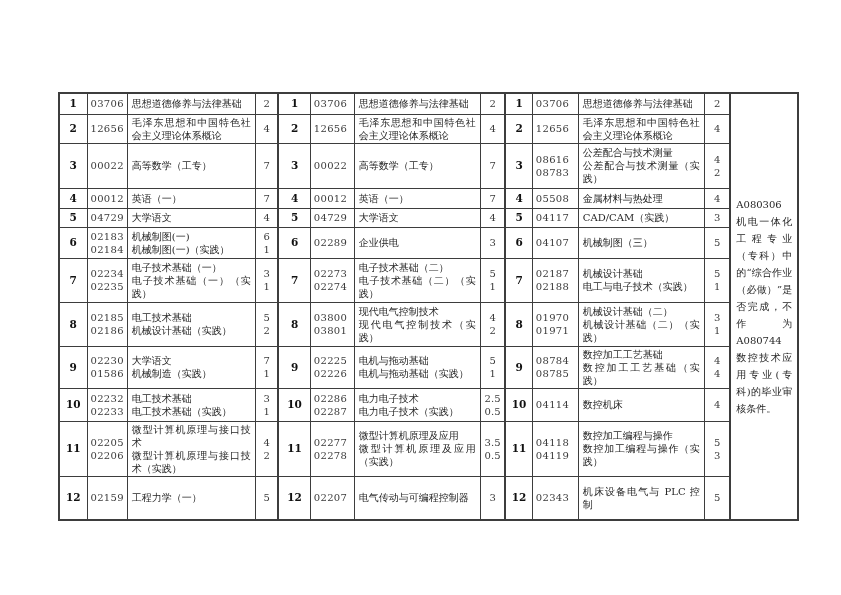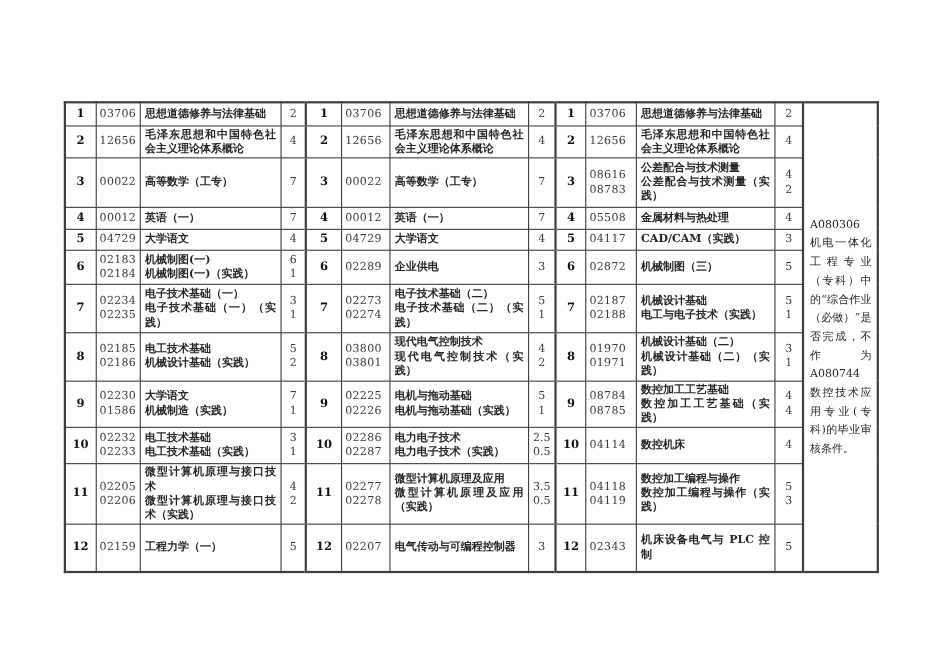--- a/index.html
+++ b/index.html
@@ -35,21 +35,21 @@
   td.code{
     text-align:left;
     color:#3a3a3a;
     letter-spacing:0.3px;
   }
   td.name{
     text-align:left;
     padding:1px 4px;
     color:#262626;
   }
-  td.name .line{ text-align:justify; text-justify:inter-character;font-weight:bold; }
+  td.name .line{ text-align:justify; text-justify:inter-character; }
   td.credit{
     text-align:center;
     color:#3a3a3a;
   }
   td.sep{ border-left:2px solid #3d3d3d; }
   td.note{
     vertical-align:middle;
     text-align:justify;
     text-justify:inter-character;
     padding:15px 5px;
@@ -263,21 +263,21 @@
             <div class="line">02289</div>
           </td>
           <td class="name">
             <div class="line">企业供电</div>
           </td>
           <td class="credit">
             <div class="line">3</div>
           </td>
           <td class="num sep">6</td>
           <td class="code">
-            <div class="line">02872</div>
+            <div class="line">04107</div>
           </td>
           <td class="name">
             <div class="line">机械制图（三）</div>
           </td>
           <td class="credit">
             <div class="line">5</div>
           </td>
         </tr>
         <tr style="height: 44px;">
           <td class="num">7</td>

